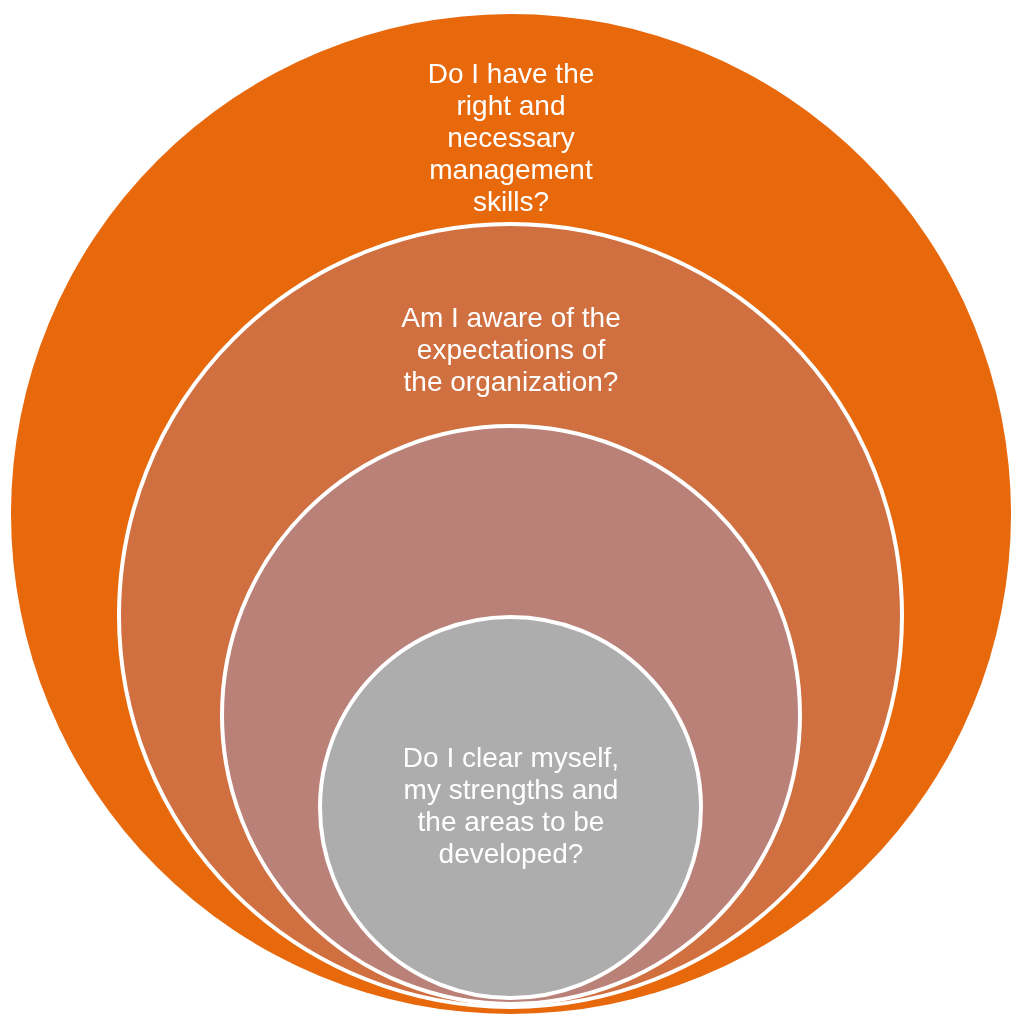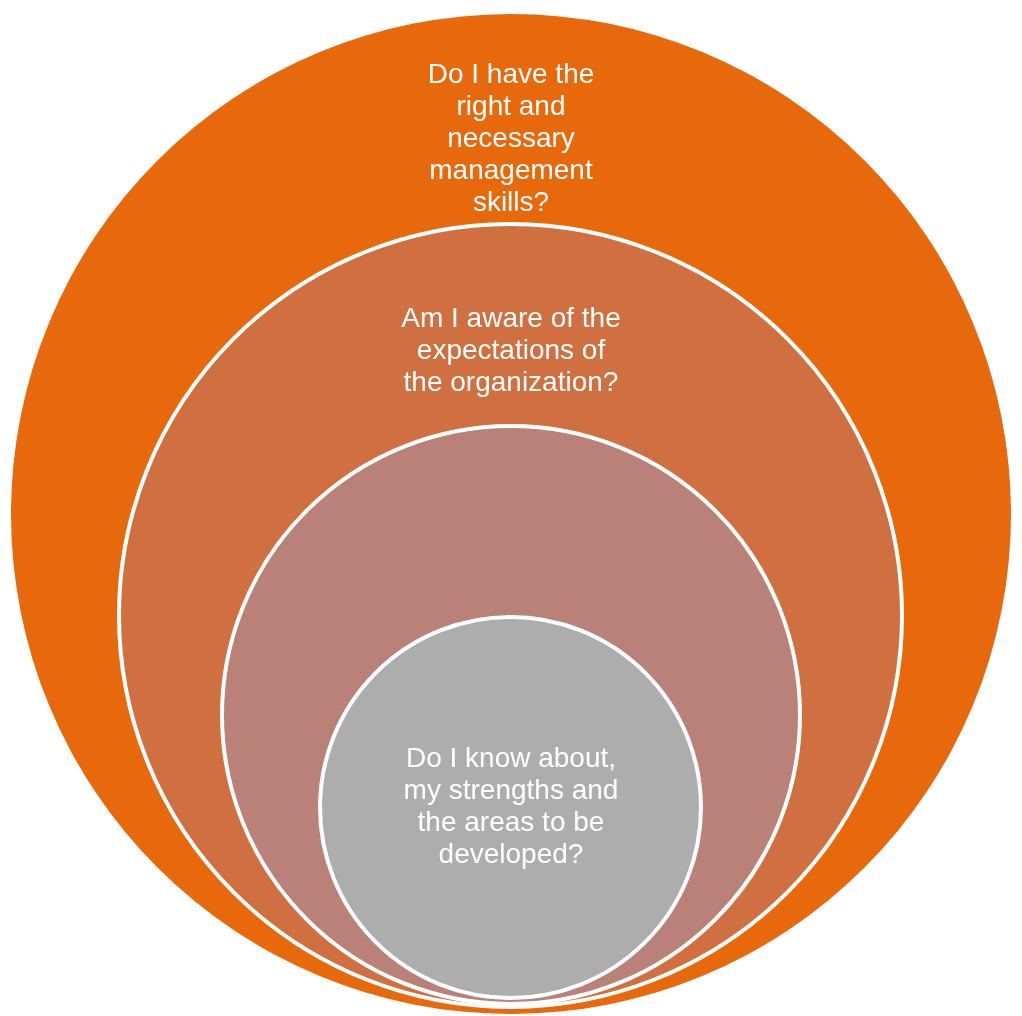--- a/index.html
+++ b/index.html
@@ -81,18 +81,18 @@
 right and
 necessary
 management
 skills?</div>
 
   <div class="ring-label label-1">Am I aware of the
 expectations of
 the organization?</div>
 
 
-  <div class="ring-label label-3">Do I know about,
+  <div class="ring-label label-3">Do I clear myself,
 my strengths and
 the areas to be
 developed?</div>
 
 </div>
 
 </body></html>

